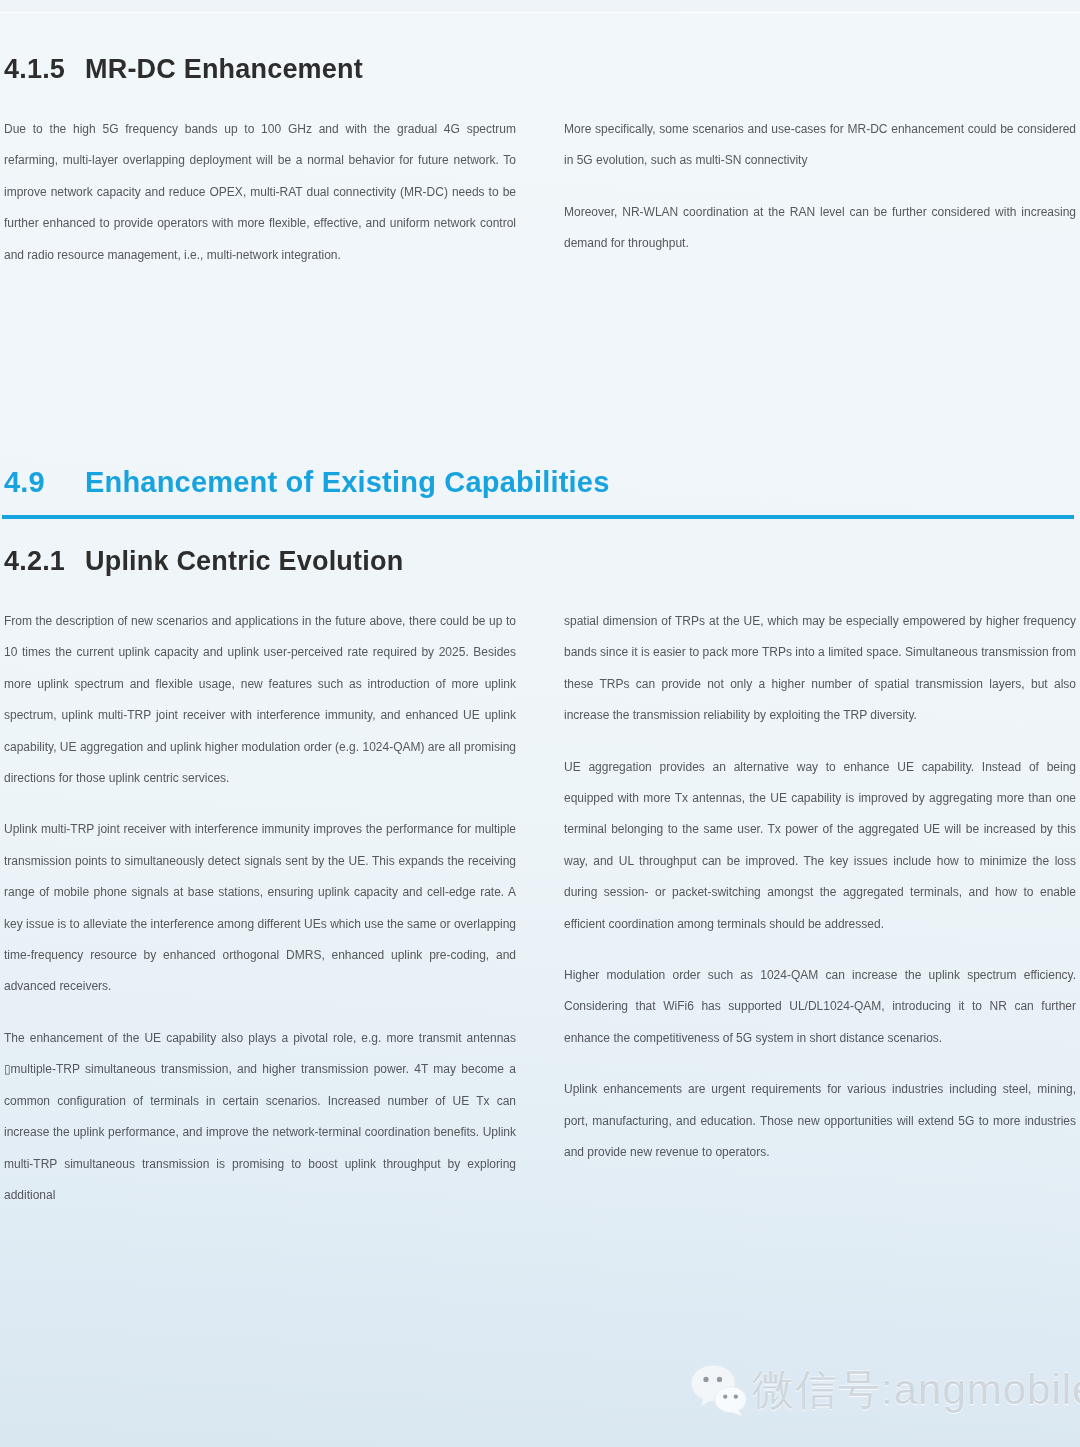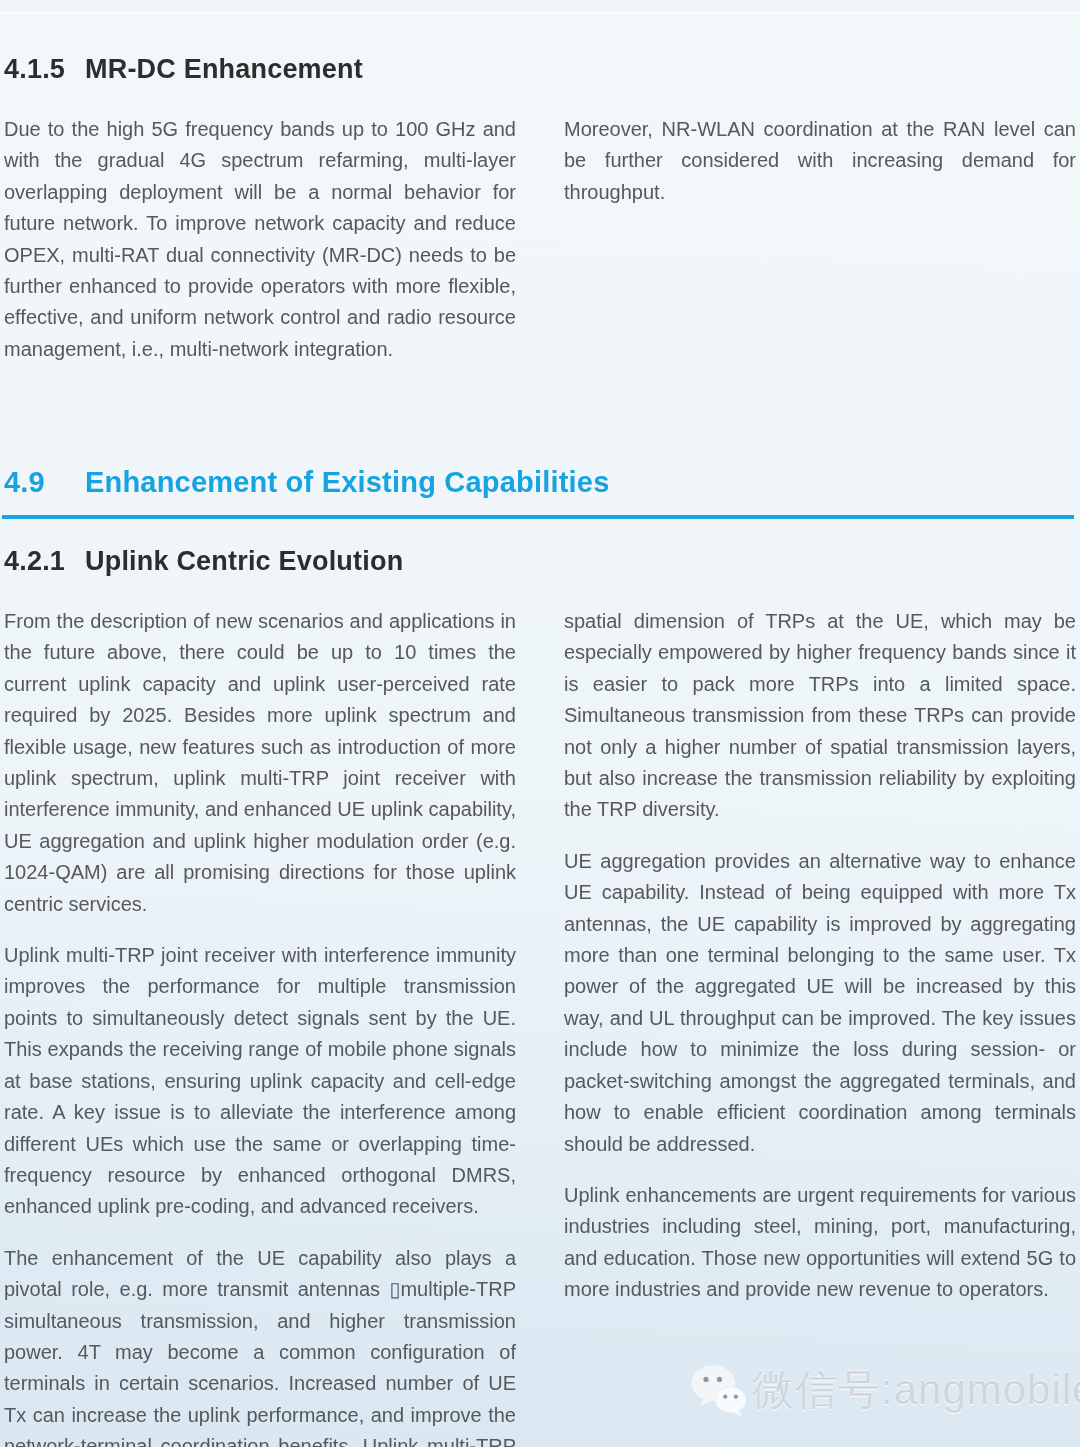--- a/index.html
+++ b/index.html
@@ -32,21 +32,21 @@
     position:absolute;left:2px;right:6px;height:4px;
     background:var(--accent,#17a3e0);
   }
   .cols{
     position:absolute;left:4px;right:4px;
     display:flex;gap:48px;
   }
   .col{flex:1;min-width:0;}
   .col p{
     margin:0 0 20px;
-    font-size:20px;line-height:31.4px;
+    font-size:12px;line-height:31.4px;
     color:var(--body,#55585c);
     text-align:justify;
   }
   .col p:last-child{margin-bottom:0;}
   .watermark{
     position:absolute;left:690px;top:1360px;
     display:flex;align-items:center;gap:4px;
     opacity:.92;pointer-events:none;
   }
   .wm-label{
@@ -66,20 +66,21 @@
 
   <h2 class="h-sub" style="top:52px">
     <span class="h-num">4.1.5</span><span>MR-DC Enhancement</span>
   </h2>
 
   <div class="cols" style="top:114px">
     <div class="col">
       <p>Due to the high 5G frequency bands up to 100 GHz and with the gradual 4G spectrum refarming, multi-layer overlapping deployment will be a normal behavior for future network. To improve network capacity and reduce OPEX, multi-RAT dual connectivity (MR-DC) needs to be further enhanced to provide operators with more flexible, effective, and uniform network control and radio resource management, i.e., multi-network integration.</p>
     </div>
     <div class="col">
+      <p>More specifically, some scenarios and use-cases for MR-DC enhancement could be considered in 5G evolution, such as multi-SN connectivity</p>
       <p>Moreover, NR-WLAN coordination at the RAN level can be further considered with increasing demand for throughput.</p>
     </div>
   </div>
 
   <h1 class="h-main" style="top:464px">
     <span class="h-num">4.9</span><span>Enhancement of Existing Capabilities</span>
   </h1>
 
   <div class="rule" style="top:515px"></div>
 
@@ -89,20 +90,21 @@
 
   <div class="cols" style="top:606px;bottom:0;overflow:hidden">
     <div class="col">
       <p>From the description of new scenarios and applications in the future above, there could be up to 10 times the current uplink capacity and uplink user-perceived rate required by 2025. Besides more uplink spectrum and flexible usage, new features such as introduction of more uplink spectrum, uplink multi-TRP joint receiver with interference immunity, and enhanced UE uplink capability, UE aggregation and uplink higher modulation order (e.g. 1024-QAM) are all promising directions for those uplink centric services.</p>
       <p>Uplink multi-TRP joint receiver with interference immunity improves the performance for multiple transmission points to simultaneously detect signals sent by the UE. This expands the receiving range of mobile phone signals at base stations, ensuring uplink capacity and cell-edge rate. A key issue is to alleviate the interference among different UEs which use the same or overlapping time-frequency resource by enhanced orthogonal DMRS, enhanced uplink pre-coding, and advanced receivers.</p>
       <p>The enhancement of the UE capability also plays a pivotal role, e.g. more transmit antennas ▯multiple-TRP simultaneous transmission, and higher transmission power. 4T may become a common configuration of terminals in certain scenarios. Increased number of UE Tx can increase the uplink performance, and improve the network-terminal coordination benefits. Uplink multi-TRP simultaneous transmission is promising to boost uplink throughput by exploring additional</p>
     </div>
     <div class="col">
       <p>spatial dimension of TRPs at the UE, which may be especially empowered by higher frequency bands since it is easier to pack more TRPs into a limited space. Simultaneous transmission from these TRPs can provide not only a higher number of spatial transmission layers, but also increase the transmission reliability by exploiting the TRP diversity.</p>
       <p>UE aggregation provides an alternative way to enhance UE capability. Instead of being equipped with more Tx antennas, the UE capability is improved by aggregating more than one terminal belonging to the same user. Tx power of the aggregated UE will be increased by this way, and UL throughput can be improved. The key issues include how to minimize the loss during session- or packet-switching amongst the aggregated terminals, and how to enable efficient coordination among terminals should be addressed.</p>
+      <p>Higher modulation order such as 1024-QAM can increase the uplink spectrum efficiency. Considering that WiFi6 has supported UL/DL1024-QAM, introducing it to NR can further enhance the competitiveness of 5G system in short distance scenarios.</p>
       <p>Uplink enhancements are urgent requirements for various industries including steel, mining, port, manufacturing, and education. Those new opportunities will extend 5G to more industries and provide new revenue to operators.</p>
     </div>
   </div>
 
   <div class="watermark">
     <svg width="58" height="52" viewBox="0 0 60 54" aria-hidden="true">
       <ellipse cx="24" cy="20" rx="23" ry="19" fill="#f5f8fa" stroke="#e2e8ed" stroke-width="1"></ellipse>
       <path d="M14 36 L11 44 L21 38 Z" fill="#f5f8fa"></path>
       <circle cx="16.5" cy="16" r="2.7" fill="#8a929a"></circle>
       <circle cx="30.5" cy="16" r="2.7" fill="#8a929a"></circle>

